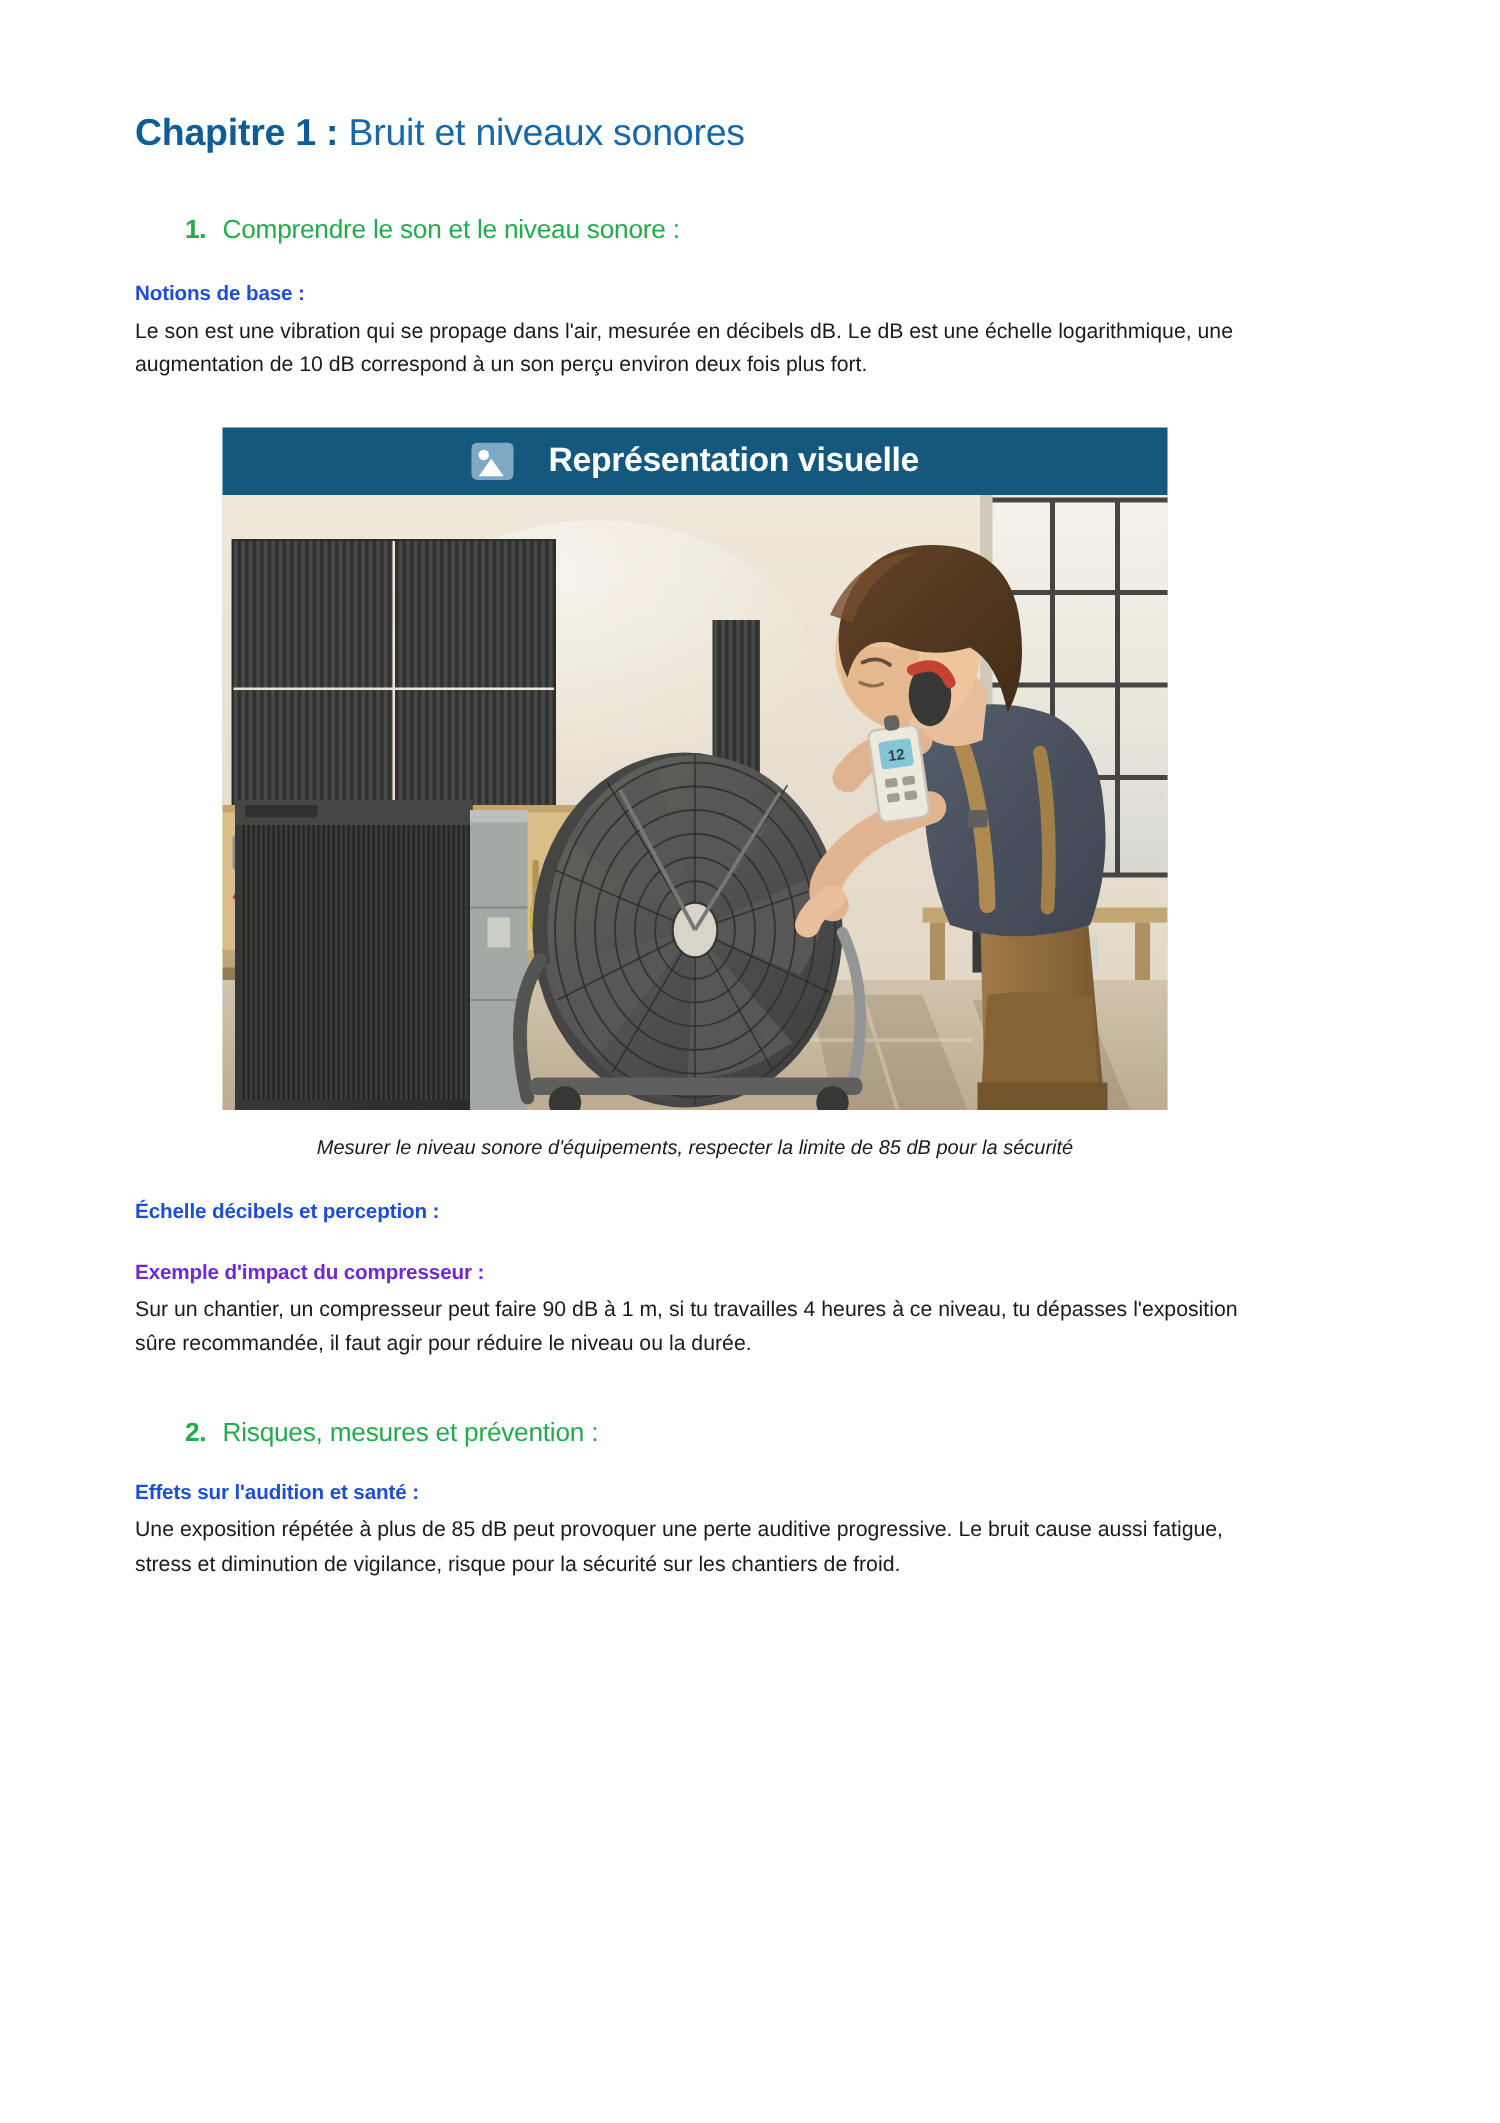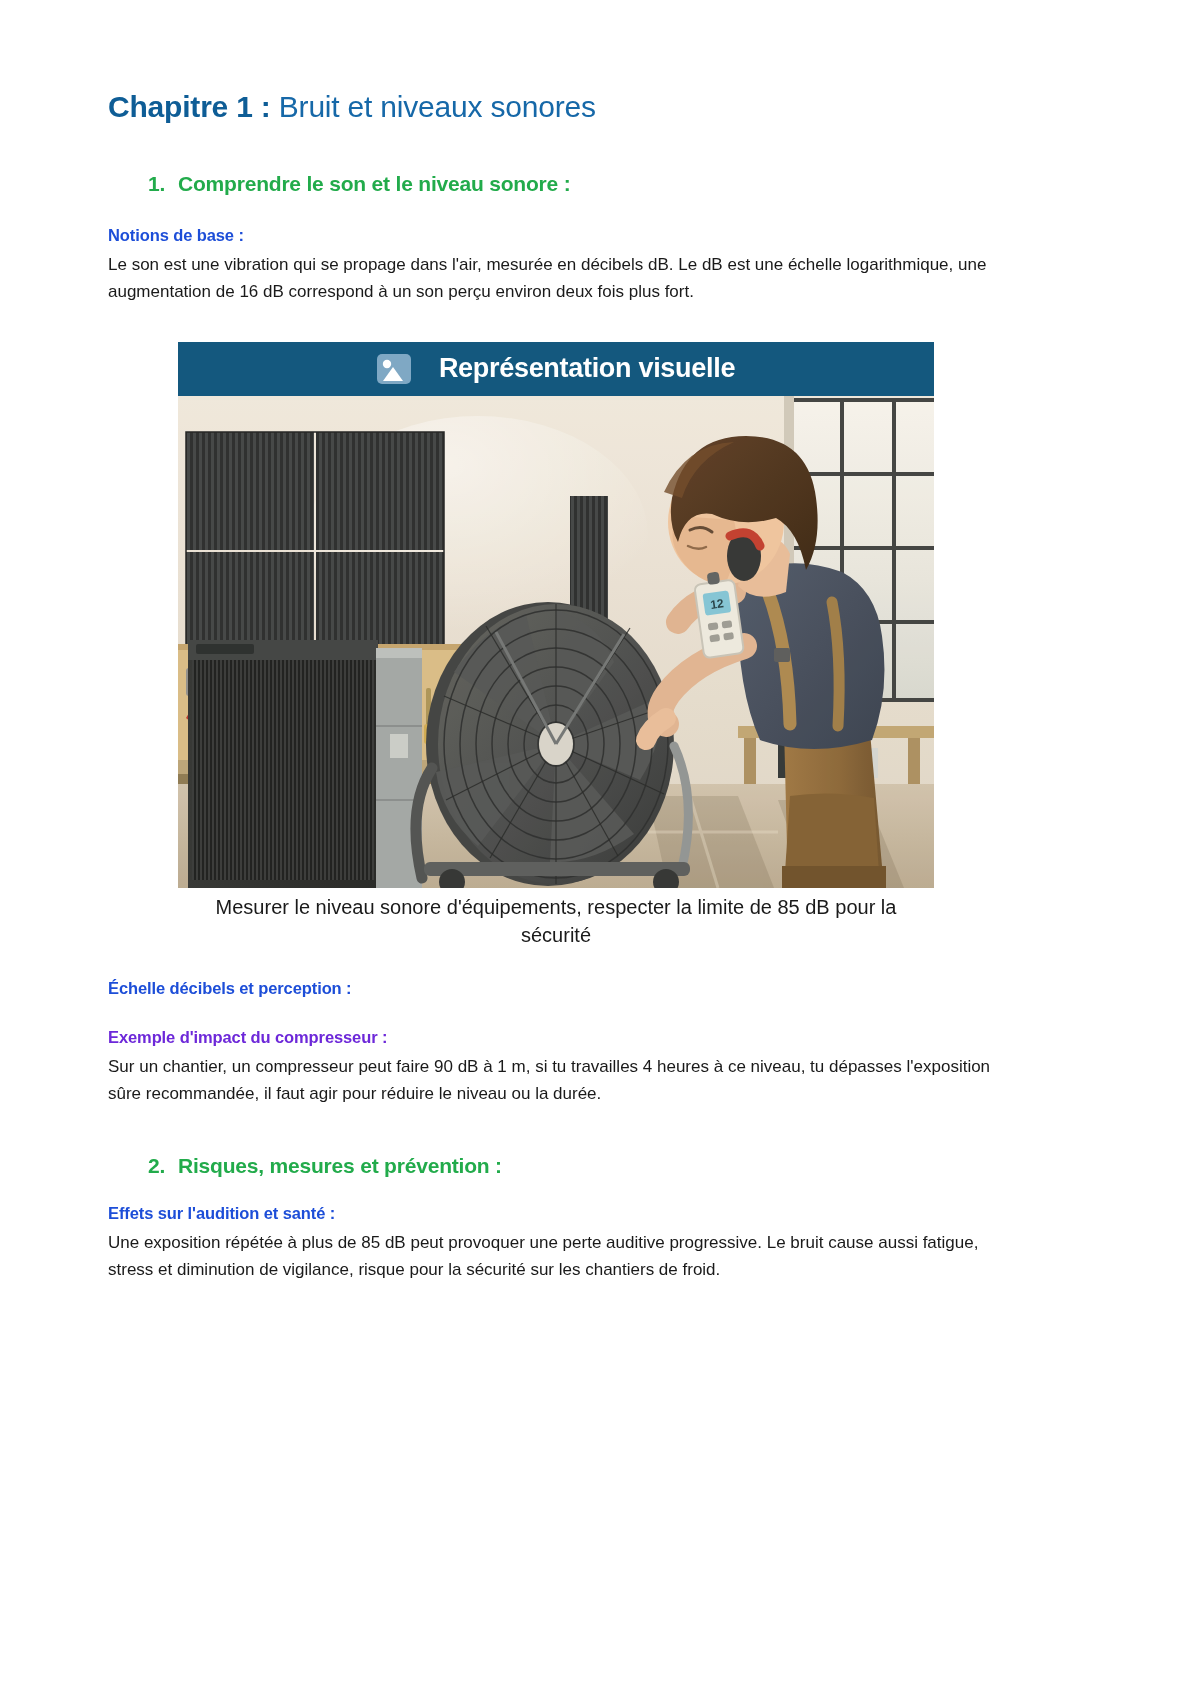--- a/index.html
+++ b/index.html
@@ -58,21 +58,21 @@
     font-weight: 700;
     font-size: 21px;
     letter-spacing: -0.2px;
   }
   .section-heading .sec-num {
     width: 30px;
     flex: 0 0 30px;
     font-weight: 700;
   }
   .section-heading .sec-label {
-    font-weight: 700;
+    font-weight: 400;
     text-align: center;
   }
 
   
   .sub-heading {
     font-size: 16.5px;
     font-weight: 700;
     color: #1d4ed8;
     margin: 0 0 6px 0;
     letter-spacing: -0.1px;
@@ -121,43 +121,44 @@
     letter-spacing: -0.3px;
     line-height: 1;
   }
   .figure-photo {
     width: 756px;
     height: 492px;
     display: block;
     background: #cfc6b8;
   }
   .figure-caption {
-    font-size: 20px;
+    font-size: 16px;
+    font-style: italic;
     color: #1a1a1a;
     text-align: center;
-    margin-top: 5px;
+    margin-top: 20px;
     line-height: 1.4;
   }
 </style>
 </head>
 <body>
 
 <div class="page">
   <div class="content">
 
     <h1 class="doc-title"><span class="chapnum">Chapitre 1 :</span><span> Bruit et niveaux sonores</span></h1>
 
     <div class="section-heading">
       <span class="sec-num">1.</span>
       <span class="sec-label">Comprendre le son et le niveau sonore :</span>
     </div>
 
     <div class="block">
       <div class="sub-heading">Notions de base :</div>
-      <p class="body-text">Le son est une vibration qui se propage dans l'air, mesurée en décibels dB. Le dB est une échelle logarithmique, une augmentation de 16 dB correspond à un son perçu environ deux fois plus fort.</p>
+      <p class="body-text">Le son est une vibration qui se propage dans l'air, mesurée en décibels dB. Le dB est une échelle logarithmique, une augmentation de 10 dB correspond à un son perçu environ deux fois plus fort.</p>
     </div>
 
     <figure class="figure">
       <div class="figure-banner">
         <span class="banner-icon">
           <svg viewBox="0 0 34 30" width="34" height="30" aria-hidden="true">
             <rect x="0" y="0" width="34" height="30" rx="5" ry="5" fill="#7fa8c4"></rect>
             <circle cx="10" cy="10" r="4.2" fill="#ffffff"></circle>
             <path d="M6 27 L16 13 L26 27 Z" fill="#ffffff"></path>
           </svg>

